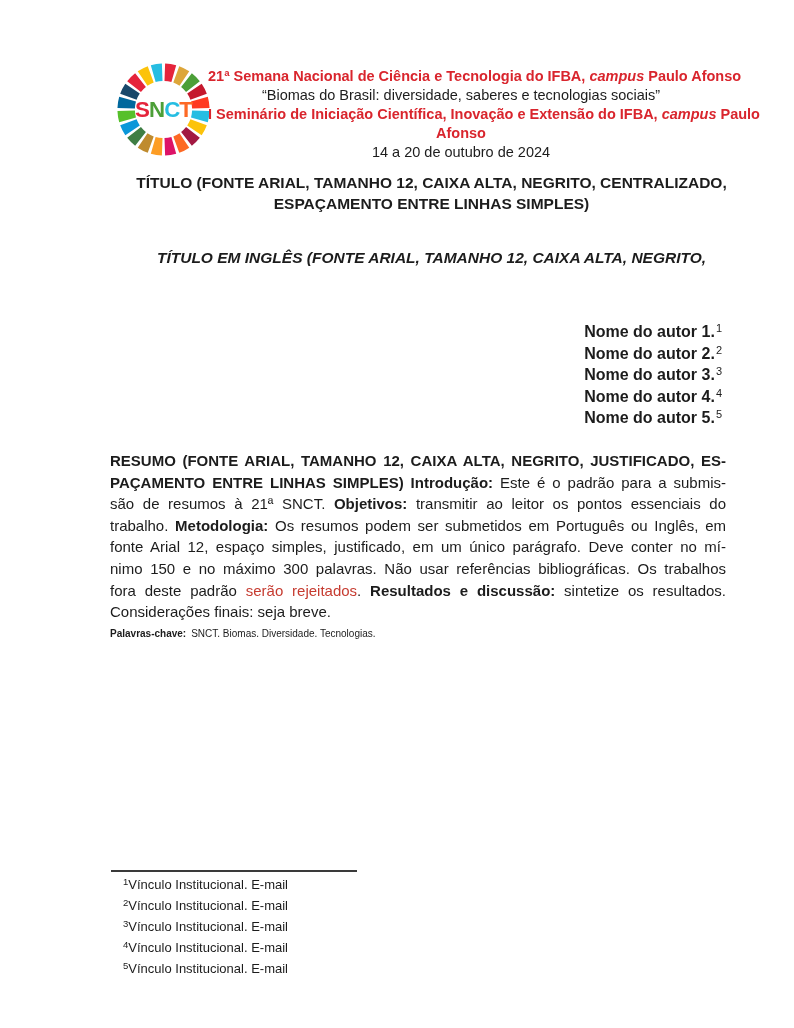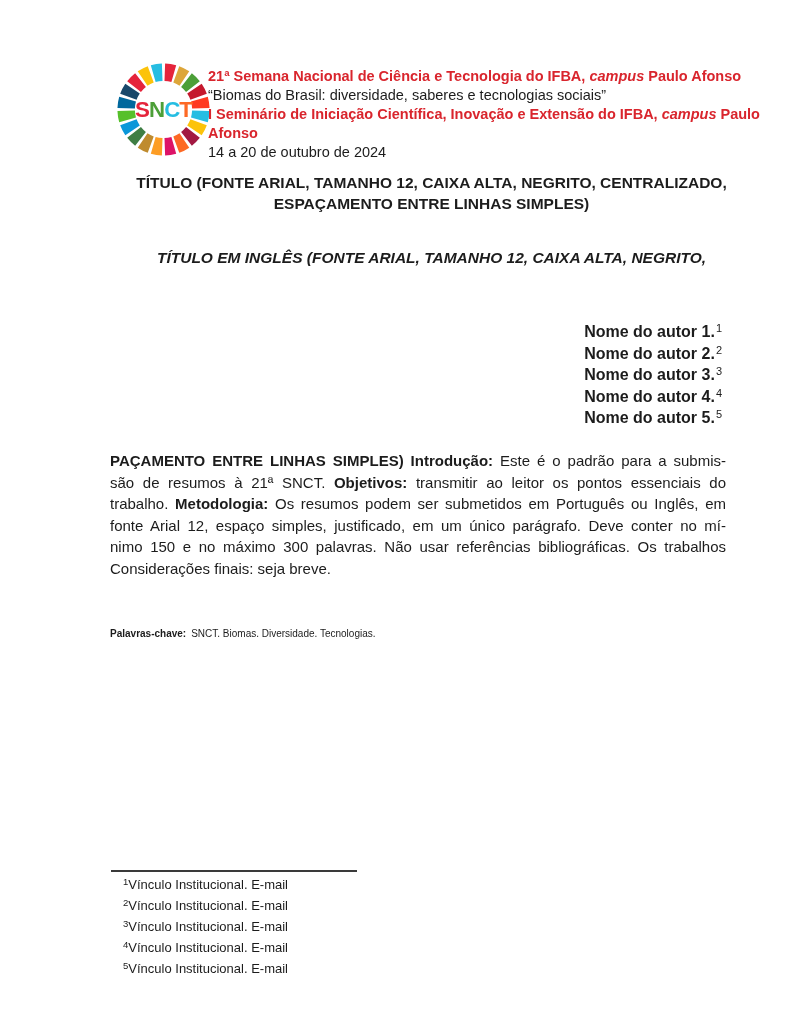--- a/index.html
+++ b/index.html
@@ -5,21 +5,21 @@
   html,body{margin:0;padding:0;background:#ffffff;}
   .page{
     position:relative;width:794px;height:1028px;background:#fff;
     font-family:"Liberation Sans", sans-serif;color:#1c1c1c;overflow:hidden;
   }
   
   .logo{position:absolute;left:115px;top:61px;width:97px;height:97px;text-decoration:underline;}
   .logo svg{width:100%;height:100%;display:block;}
   .header-text{
     position:absolute;left:208px;top:67px;width:506px;
-    text-align:left;font-size:14.5px;line-height:19px;
+    text-align:center;font-size:14.5px;line-height:19px;
   }
   .h-line{white-space:nowrap;}
   .h-line.red{color:var(--hdr-red);font-weight:bold;}
   .seg-i{font-style:italic;}
   .seg-b{font-weight:bold;}
   .seg-red{color:var(--rej-red);}
   
   .title{
     position:absolute;left:124px;width:615px;text-align:center;
     font-weight:bold;font-size:15.5px;line-height:21px;
@@ -99,25 +99,27 @@
 
   <div class="authors" id="authors">
       <div class="author-line"><span>Nome do autor 1.</span><span class="author-sup">1</span></div>
       <div class="author-line"><span>Nome do autor 2.</span><span class="author-sup">2</span></div>
       <div class="author-line"><span>Nome do autor 3.</span><span class="author-sup">3</span></div>
       <div class="author-line"><span>Nome do autor 4.</span><span class="author-sup">4</span></div>
       <div class="author-line"><span>Nome do autor 5.</span><span class="author-sup">5</span></div>
     </div>
 
   <div class="abstract" id="abstract">
+      <div class="a-line"><span class="seg-b ">RESUMO (FONTE ARIAL, TAMANHO 12, CAIXA ALTA, NEGRITO, JUSTIFICADO, ES-</span></div>
       <div class="a-line"><span class="seg-b ">PAÇAMENTO ENTRE LINHAS SIMPLES) Introdução:</span><span> Este é o padrão para a submis-</span></div>
       <div class="a-line"><span>são de resumos à 21ª SNCT. </span><span class="seg-b ">Objetivos:</span><span> transmitir ao leitor os pontos essenciais do</span></div>
       <div class="a-line"><span>trabalho. </span><span class="seg-b ">Metodologia:</span><span> Os resumos podem ser submetidos em Português ou Inglês, em</span></div>
       <div class="a-line"><span>fonte Arial 12, espaço simples, justificado, em um único parágrafo. Deve conter no mí-</span></div>
       <div class="a-line"><span>nimo 150 e no máximo 300 palavras. Não usar referências bibliográficas. Os trabalhos</span></div>
+      <div class="a-line"><span>fora deste padrão </span><span class="seg-red">serão rejeitados</span><span>. </span><span class="seg-b ">Resultados e discussão:</span><span> sintetize os resultados.</span></div>
       <div class="a-line last"><span>Considerações finais: seja breve.</span></div>
     </div>
 
   <div class="keywords">
     <span class="kw-label">Palavras-chave:</span><span class="kw-text">SNCT. Biomas. Diversidade. Tecnologias.</span>
   </div>
 
   <div class="footnotes">
     <div class="fn-rule"></div>
     <div id="fn-list">

